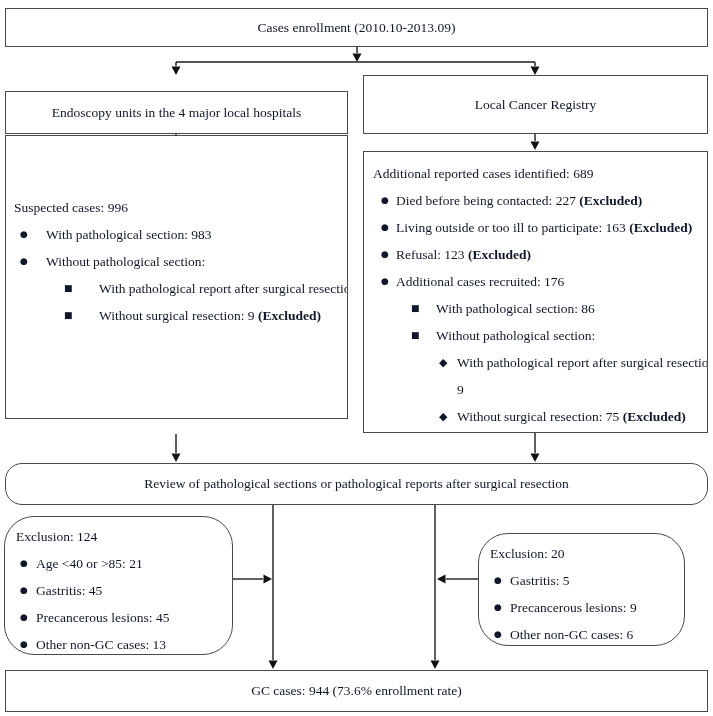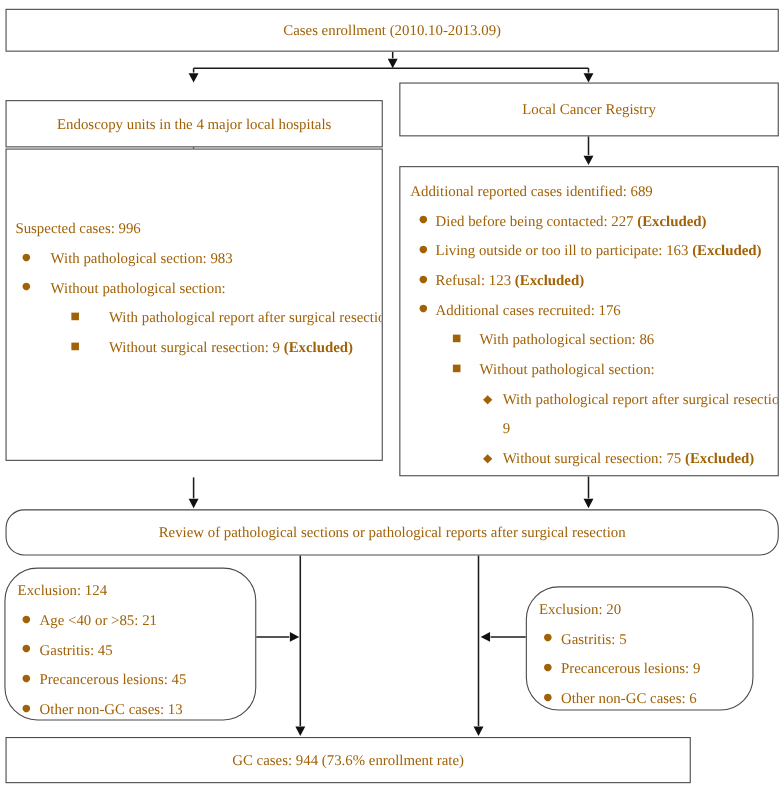--- a/index.html
+++ b/index.html
@@ -2,21 +2,21 @@
 <html><head>
 <meta charset="utf-8">
 <style>
   html,body{margin:0;padding:0;background:#ffffff;}
   #canvas{
     position:relative;
     width:713px;height:716px;
     background:#ffffff;
     font-family:"Liberation Serif","DejaVu Serif",serif;
     font-size:13.5px;
-    color:#a16207;
+    color:#0f172a;
     overflow:hidden;
   }
   .box{
     position:absolute;
     border:1.5px solid #4a4a4a;
     background:#ffffff;
     box-sizing:border-box;
     overflow:hidden;
   }
   .centerbox{
@@ -121,21 +121,21 @@
   </svg>
 
   <div class="box centerbox" style="left:5px;top:8px;width:703px;height:39px;">
     <span>Cases enrollment (2010.10-2013.09)</span>
   </div>
 
   <div class="box centerbox" style="left:5px;top:75px;width:343px;height:43px;margin-top:16px;">
     <span>Endoscopy units in the 4 major local hospitals</span>
   </div>
 
-  <div class="box centerbox" style="left:363px;top:75px;width:345px;height:49px;">
+  <div class="box centerbox" style="left:363px;top:75px;width:345px;height:59px;">
     <span>Local Cancer Registry</span>
   </div>
 
   <div class="box suspected" style="left:5px;top:135px;width:343px;height:284px;">
     <div class="title-line">
       <span class="tx">Suspected cases: 996</span>
     </div>
     <div class="line l1">
       <span class="bu">●</span>
       <span class="tx"><span>With pathological section: 983</span><span class="b"></span></span>
@@ -232,17 +232,17 @@
     <div class="line l1">
       <span class="bu">●</span>
       <span class="tx">Precancerous lesions: 9</span>
     </div>
     <div class="line l1">
       <span class="bu">●</span>
       <span class="tx">Other non-GC cases: 6</span>
     </div>
   </div>
 
-  <div class="box centerbox" style="left:5px;top:670px;width:623px;height:42px;">
+  <div class="box centerbox" style="left:5px;top:670px;width:703px;height:42px;">
     <span>GC cases: 944 (73.6% enrollment rate)</span>
   </div>
 
 </div>
 
 </body></html>

